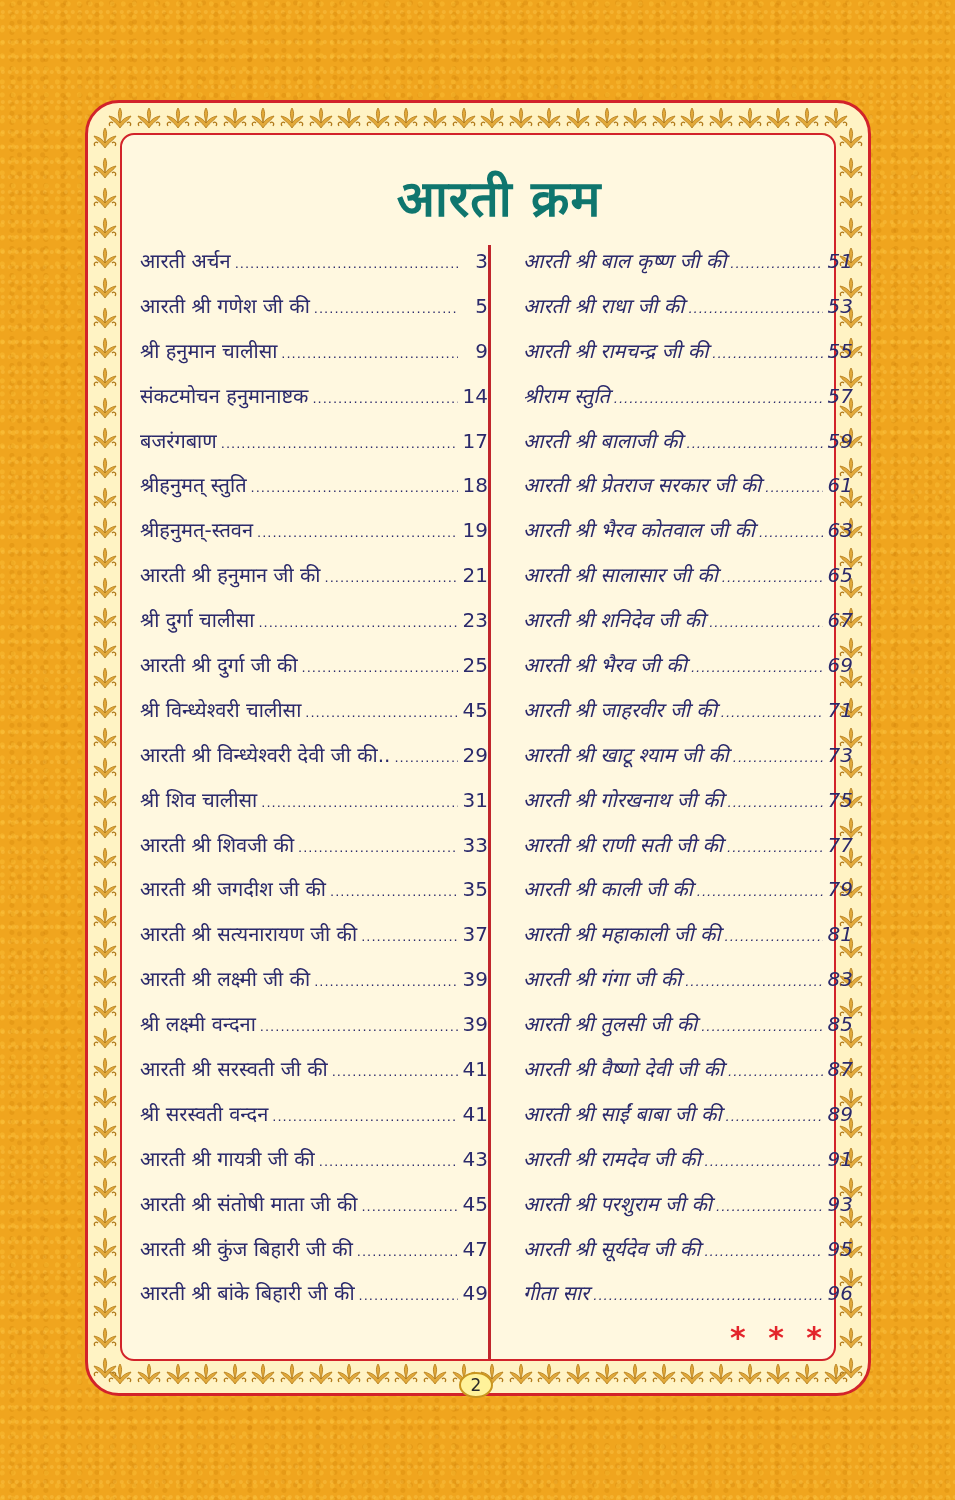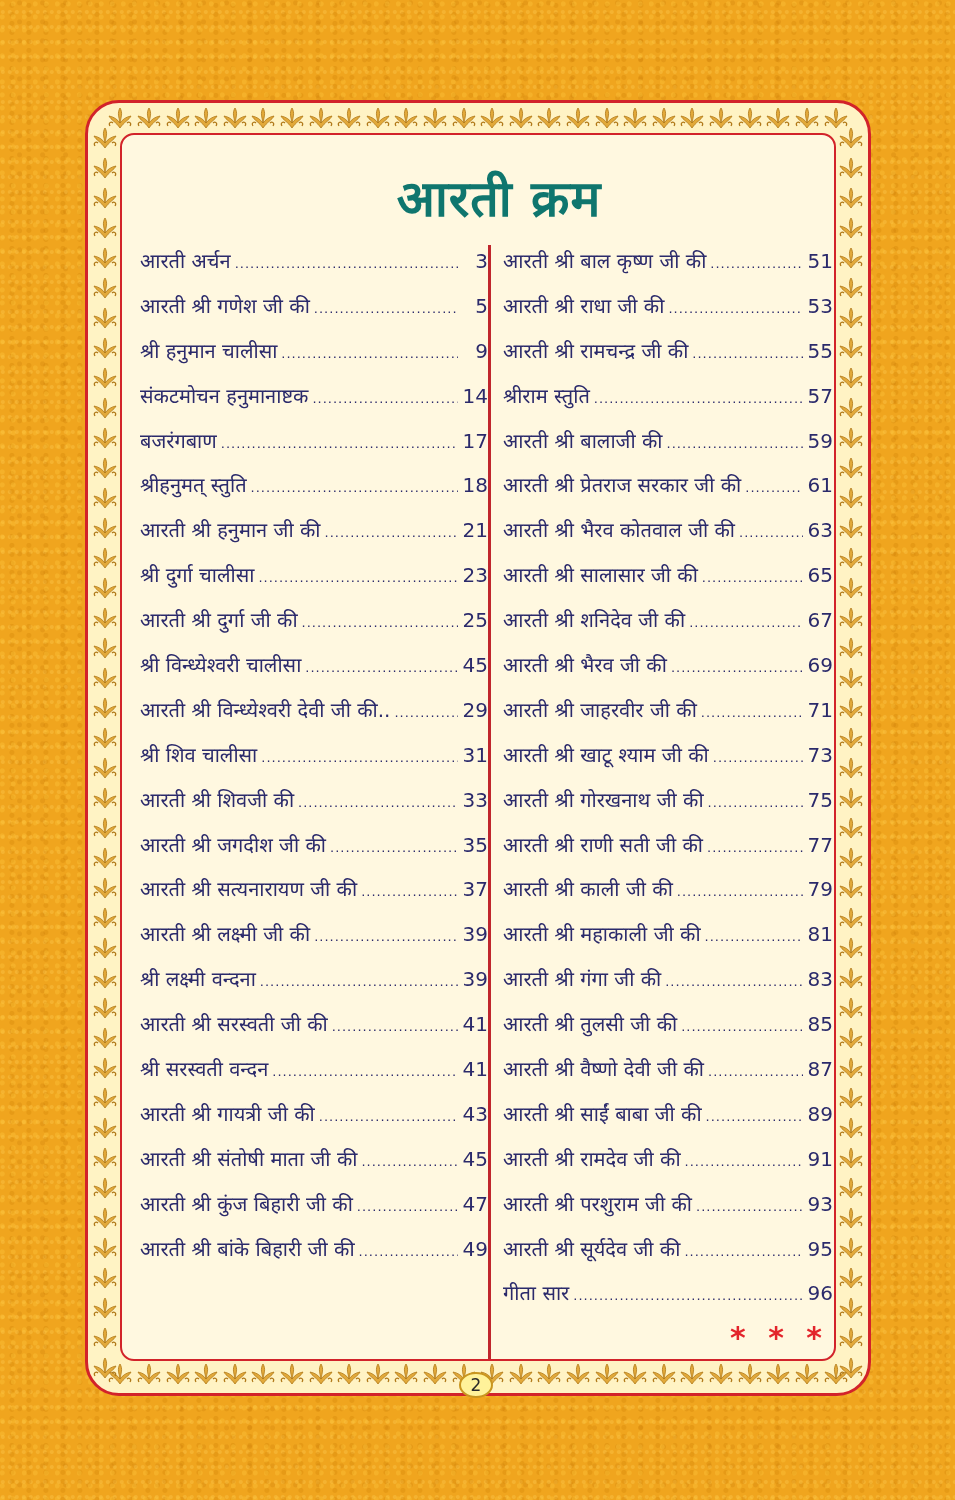--- a/index.html
+++ b/index.html
@@ -59,21 +59,21 @@
     position: absolute;
     left: 366px; top: 110px; bottom: 0;
     width: 2.5px;
     background: #C0262C;
   }
   .col {
     position: absolute;
     top: 112px;
   }
   .col.left { left: 18px; width: 348px; }
-  .col.right { left: 381px; width: 330px; }
+  .col.right { left: 401px; width: 330px; font-style: italic; }
   .row {
     display: flex;
     align-items: baseline;
     height: 44.9px;
     color: #2B2A6B;
     font-size: 20px;
     font-family: "DejaVu Sans", sans-serif;
     white-space: nowrap;
   }
   .row .label { flex: 0 0 auto; }
@@ -833,20 +833,25 @@
         <span class="label">बजरंगबाण</span>
         <span class="dots"></span>
         <span class="page">17</span>
       </div>
       <div class="row">
         <span class="label">श्रीहनुमत् स्तुति</span>
         <span class="dots"></span>
         <span class="page">18</span>
       </div>
       <div class="row">
+        <span class="label">श्रीहनुमत्-स्तवन</span>
+        <span class="dots"></span>
+        <span class="page">19</span>
+      </div>
+      <div class="row">
         <span class="label">आरती श्री हनुमान जी की</span>
         <span class="dots"></span>
         <span class="page">21</span>
       </div>
       <div class="row">
         <span class="label">श्री दुर्गा चालीसा</span>
         <span class="dots"></span>
         <span class="page">23</span>
       </div>
       <div class="row">

